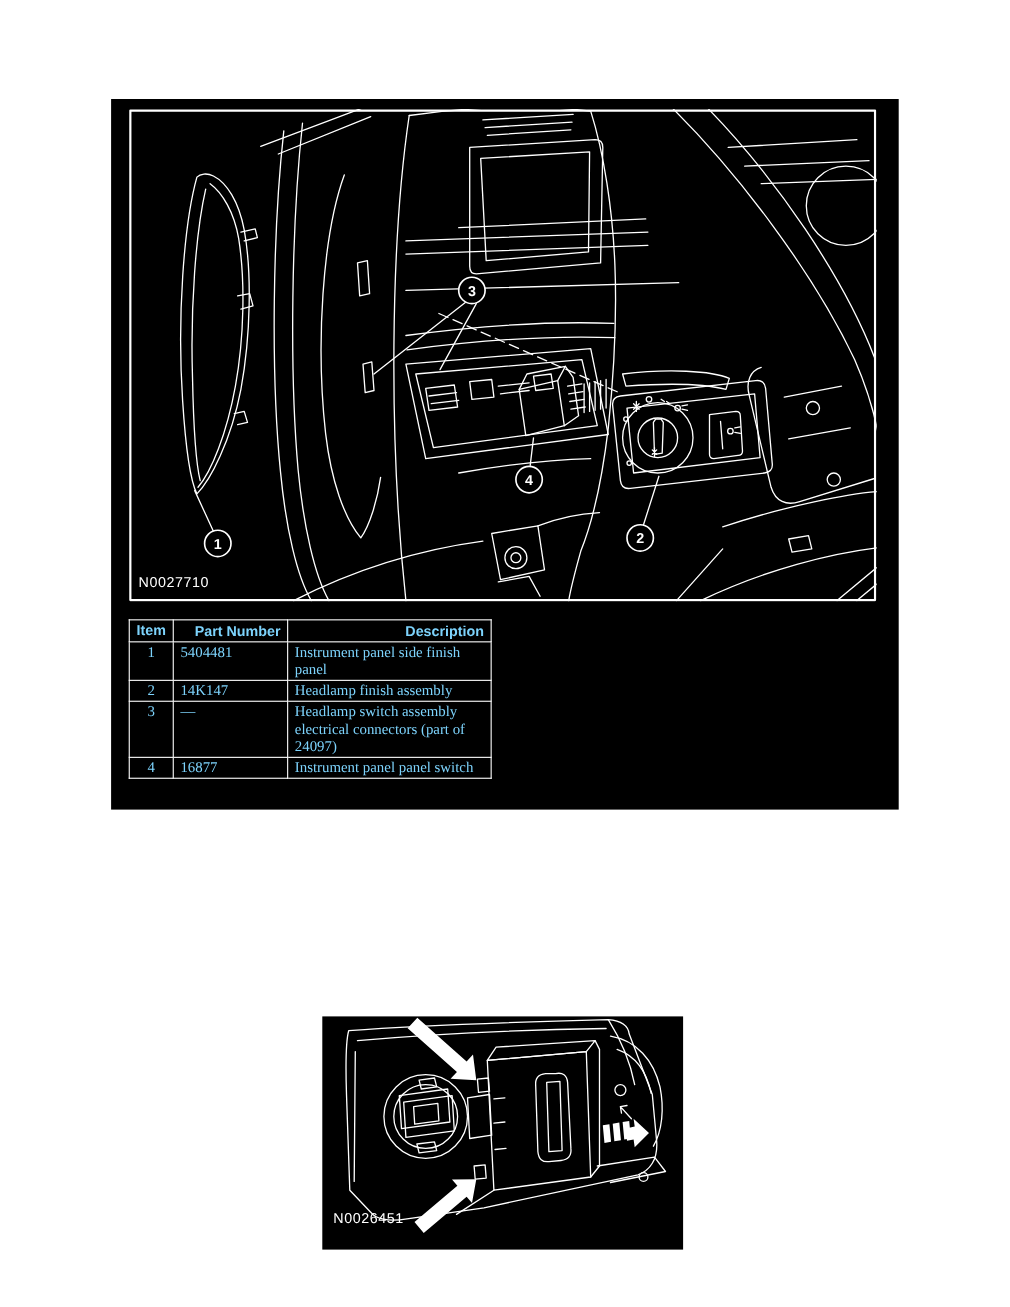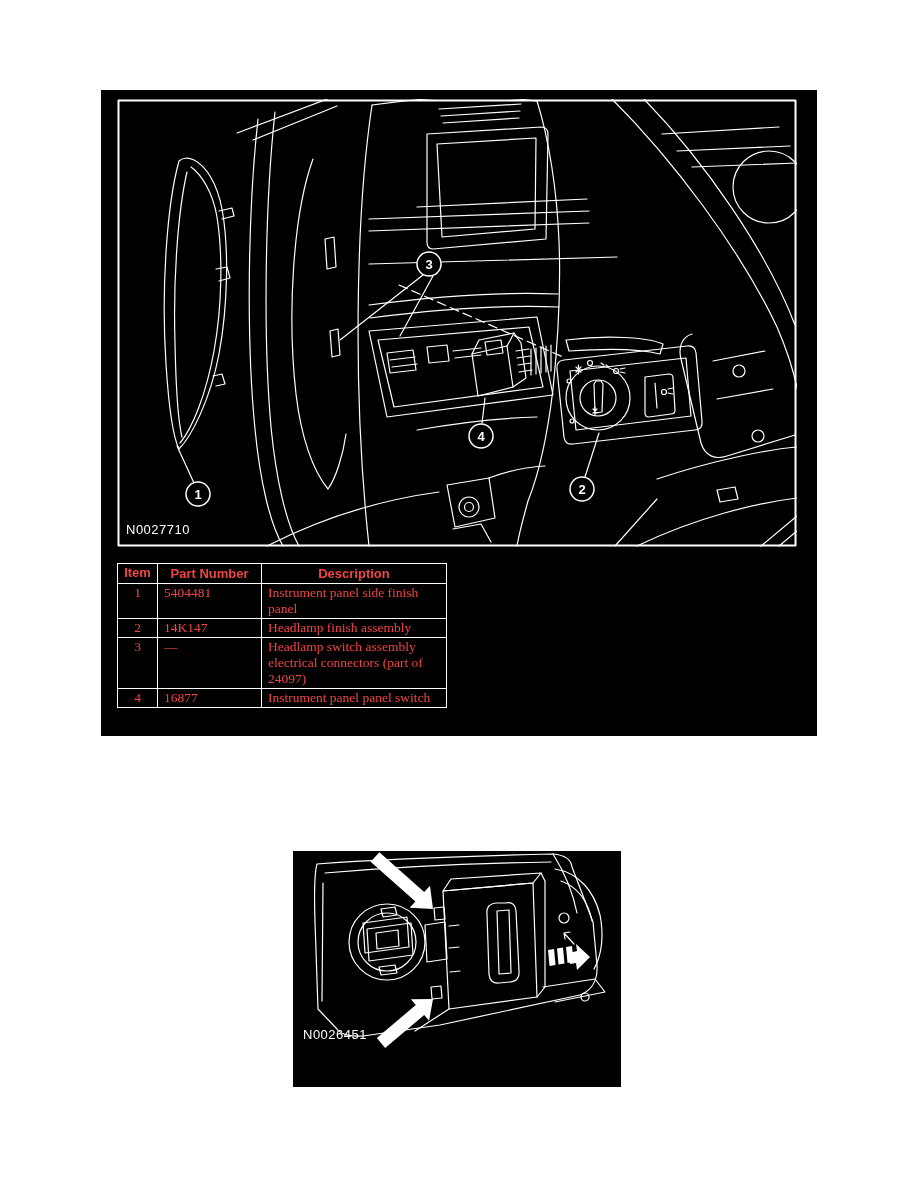--- a/index.html
+++ b/index.html
@@ -1,31 +1,31 @@
 <!DOCTYPE html>
 <html><head>
 <meta charset="utf-8">
 <style>
   html,body{margin:0;padding:0;background:#ffffff;}
   .page{position:relative;width:918px;height:1188px;background:#ffffff;overflow:hidden;
         font-family:"Liberation Sans",sans-serif;}
   .figure{position:absolute;background:#000000;}
   .fig1{left:101px;top:90px;width:716px;height:646px;}
-  .fig2{left:293px;top:851px;width:328px;height:236px;}
+  .fig2{left:293px;top:924px;width:328px;height:212px;}
   .art1{position:absolute;left:16px;top:9px;width:680px;height:448px;display:block;}
   .art2{position:absolute;left:0;top:0;width:328px;height:200px;display:block;}
   .fig-label{position:absolute;color:#ffffff;font-size:13px;letter-spacing:.5px;
              font-family:Liberation Sans, sans-serif;}
   .fig1 .fig-label{left:25px;top:432px;}
   .fig2 .fig-label{left:10px;top:176px;}
   table.parts{position:absolute;left:16px;top:473px;width:329px;border-collapse:collapse;
-              background:#000;color:#ef4444;table-layout:fixed;}
+              background:#000;color:#7dd3fc;table-layout:fixed;}
   table.parts th,table.parts td{border:1px solid #ffffff;vertical-align:top;}
   table.parts th{font-family:"Liberation Sans",sans-serif;font-weight:bold;font-size:13px;
-                 text-align:center;padding:2px 6px;}
+                 text-align:right;padding:2px 6px;}
   table.parts td{font-family:"Liberation Serif",serif;font-size:13.5px;line-height:16px;
                  padding:1px 6px;}
   table.parts th.c-item,table.parts td.c-item{text-align:center;padding:1px 2px;}
   table.parts col.item{width:40px;} table.parts col.pn{width:104px;} table.parts col.desc{width:185px;}
   svg text.callout{font-family:"Liberation Sans",sans-serif;font-weight:bold;font-size:13px;
                    fill:#ffffff;text-anchor:middle;}
 </style>
 </head>
 <body>
 

